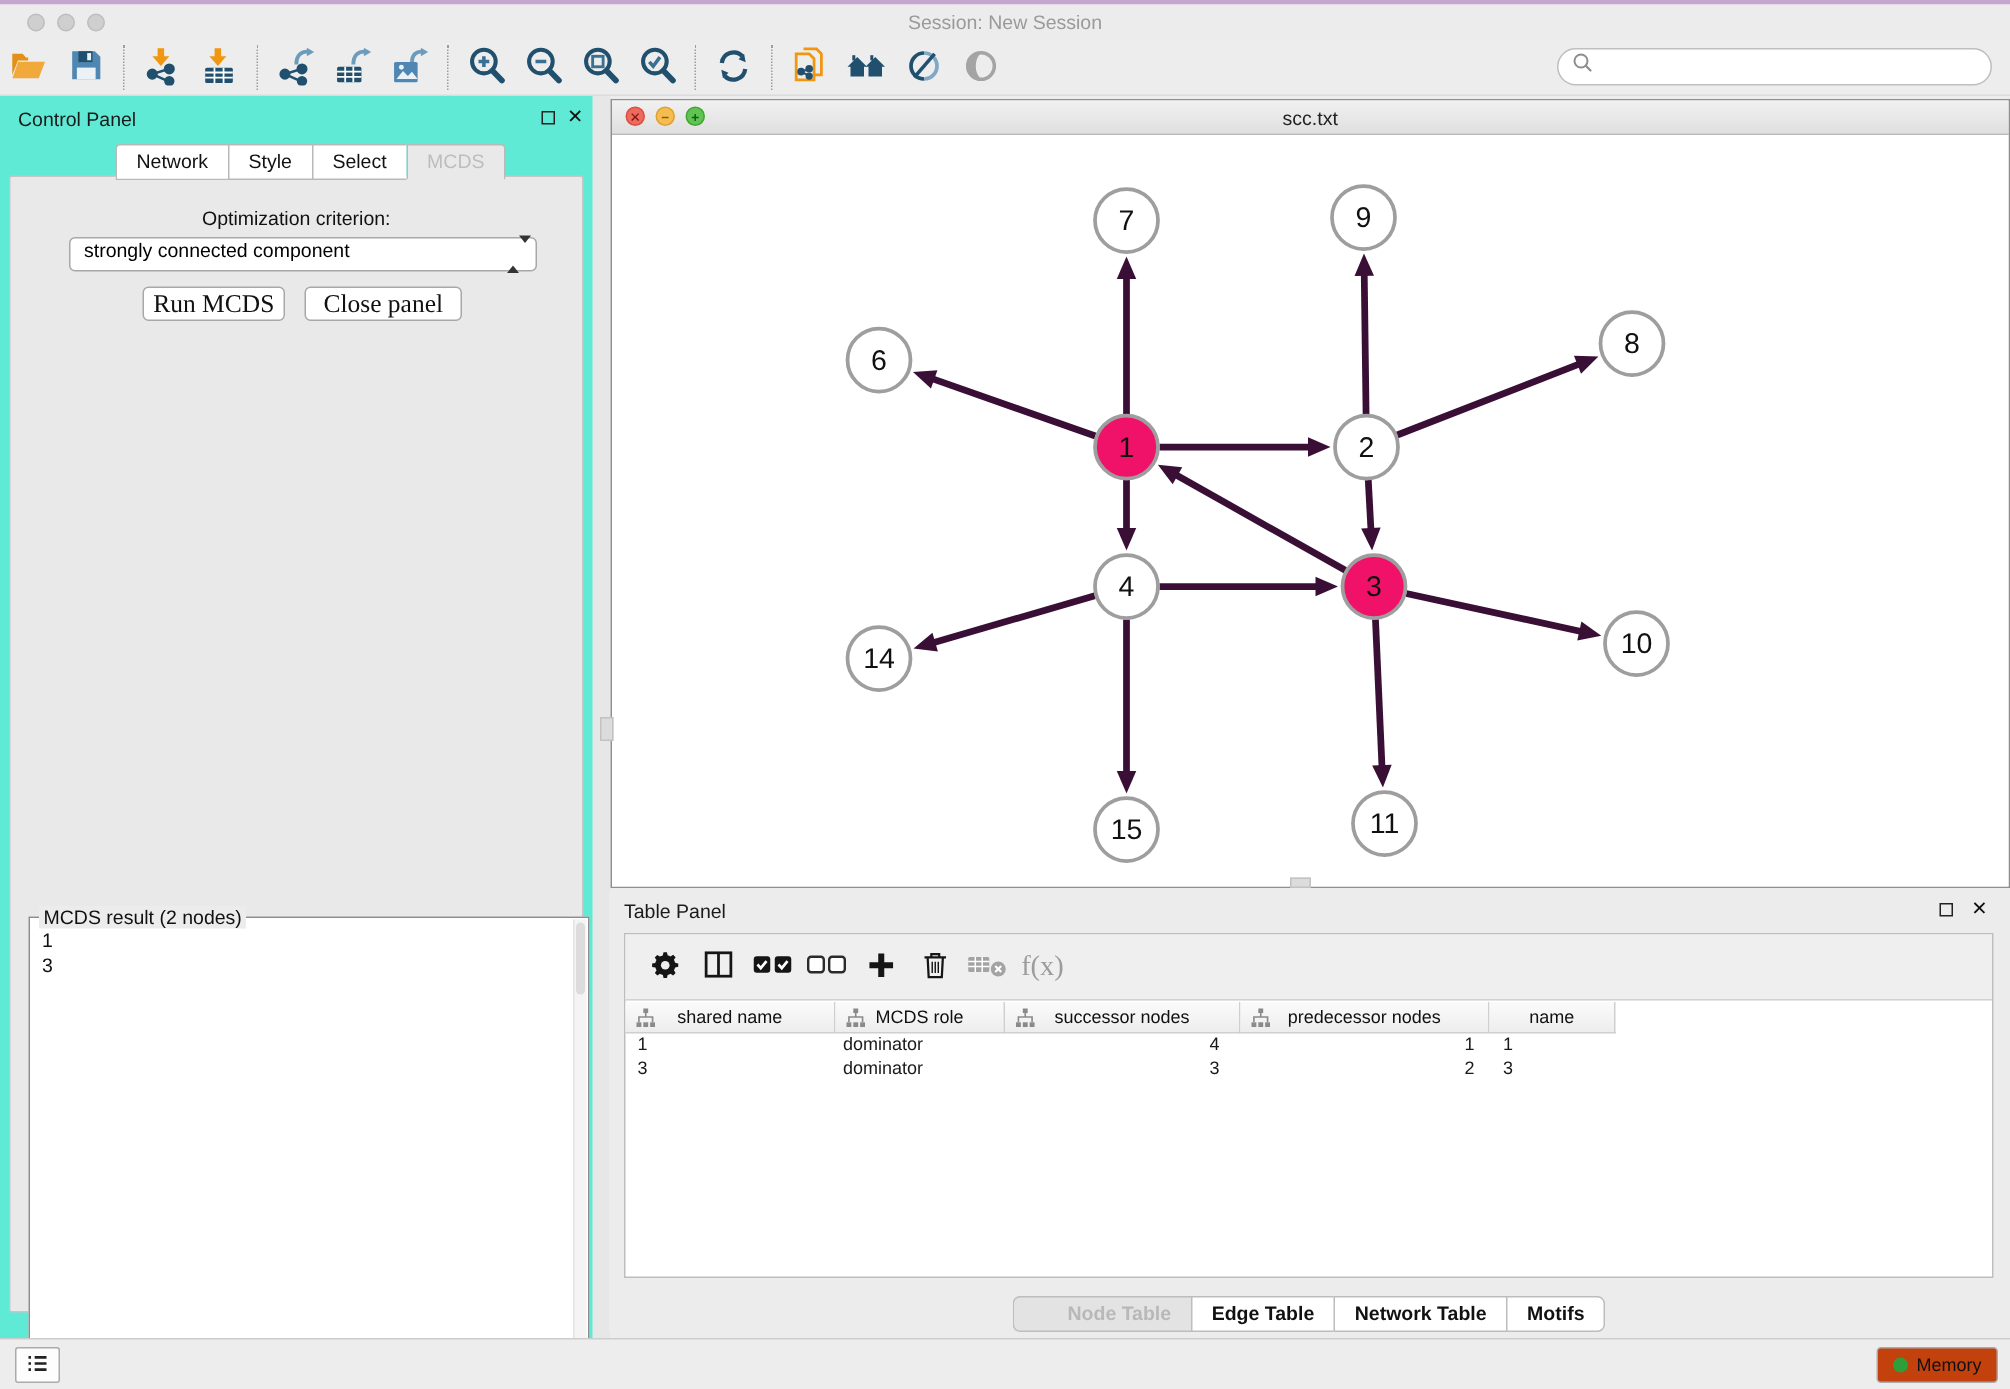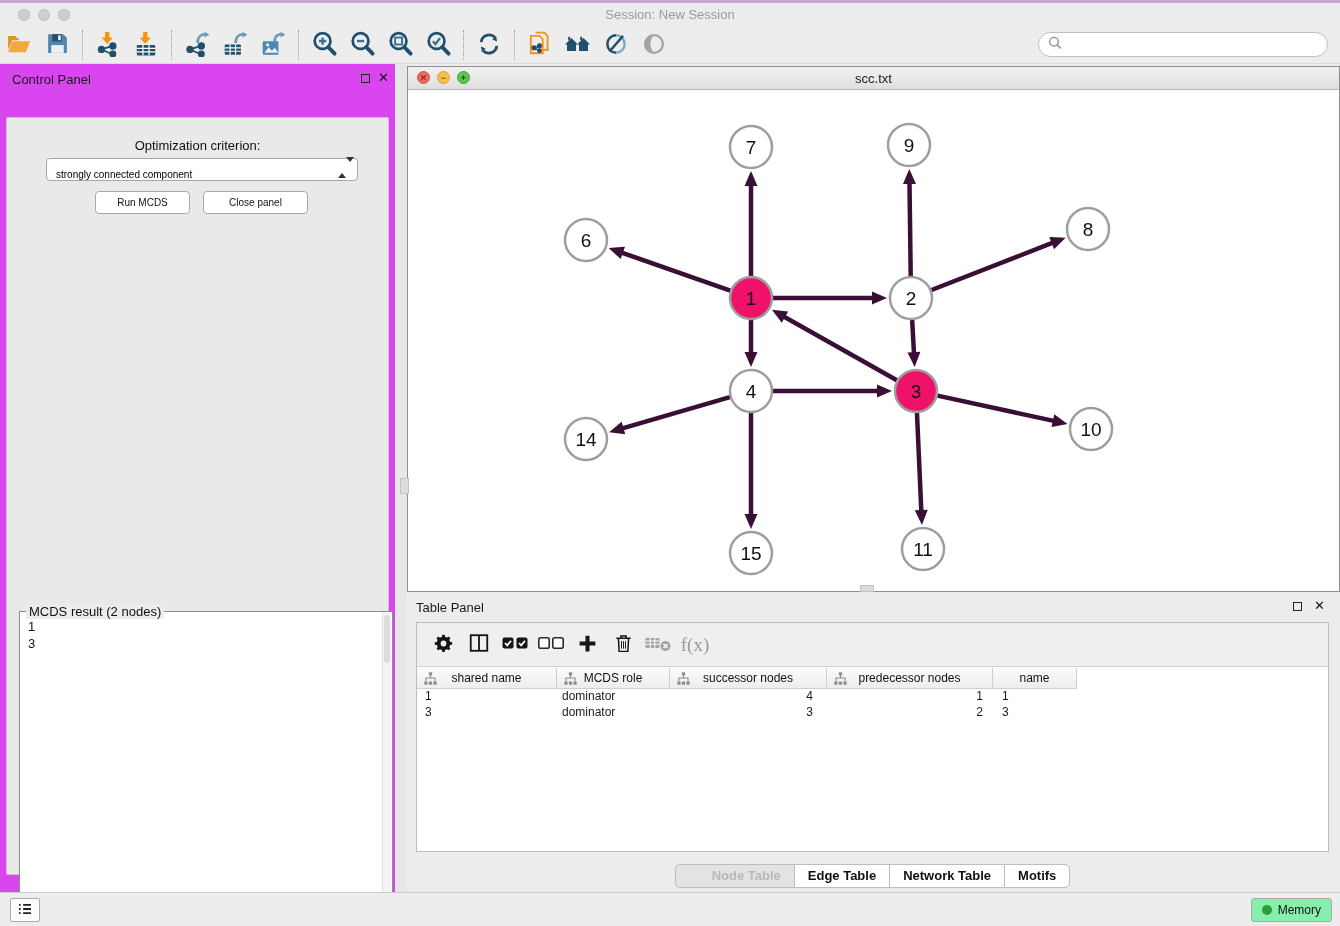--- a/index.html
+++ b/index.html
@@ -16,39 +16,39 @@
   
   #main-toolbar { position:absolute; left:0; top:27px; width:1340px; height:37px; background:#EDEDED;
     display:flex; align-items:center; border-bottom:1px solid #DCDCDC; }
   .tbtn { width:38px; height:32px; display:flex; align-items:center; justify-content:center; background:transparent; border:none; }
   .tsep { width:1px; height:30px; margin:0 6px; border-left:1px dotted #9E9E9E; }
   #search-wrap { position:absolute; right:12px; top:5px; width:290px; height:25px; background:#fff;
     border:1px solid #BFBFBF; border-radius:13px; display:flex; align-items:center; padding-left:8px; }
   #search-wrap input { border:none; outline:none; flex:1; font-size:12px; background:transparent; height:20px; }
 
   
-  #control-panel { position:absolute; left:0; top:64px; width:395px; height:828px; background:#d946ef;padding-left:32px; }
+  #control-panel { position:absolute; left:0; top:64px; width:395px; height:828px; background:#5eead4;padding-left:32px; }
   #cp-header { position:absolute; left:12px; top:8px; font-size:13px; color:#1A1A1A; }
   .panel-float { position:absolute; width:9px; height:9px; border:1.5px solid #222; }
   .panel-close { position:absolute; font-size:13px; font-weight:bold; color:#111; line-height:10px; }
   #cp-tabs { position:absolute; left:77px; top:32px; display:flex; z-index:2; }
   .cp-tab { font-size:13px; padding:3px 13px 4px; background:#fff; border:1px solid #B9B9B9; border-right:none; color:#111; }
   .cp-tab:first-child { border-radius:3px 0 0 0; }
   .cp-tab:last-child { border-right:1px solid #B9B9B9; border-radius:0 3px 0 0; }
   .cp-tab.sel { background:#E9E9E9; color:#BDBDBD; border-bottom:1px solid #E9E9E9; }
   #cp-body { position:absolute; left:6px; top:53px; width:383px; height:758px; background:#E9E9E9;
     border:1px solid #C6C6C6; border-radius:2px; }
   #opt-label { position:absolute; left:0; right:0; top:20px; text-align:center; font-size:13px; color:#111; }
   #criterion-select { position:absolute; left:39px; top:40px; width:312px; height:23px; background:#fff;
-    border:1px solid #A8A8A8; border-radius:4px; font-size:10px; display:flex; align-items:flex-end; padding-left:9px; }
+    border:1px solid #A8A8A8; border-radius:4px; font-size:13px; display:flex; align-items:flex-start; padding-left:9px; }
   #criterion-stepper { position:absolute; right:7px; top:3px; width:12px; height:16px; }
   .tri-up { width:0; height:0; border-left:4px solid transparent; border-right:4px solid transparent; border-bottom:5px solid #333; margin:1px auto 2px; }
   .tri-dn { width:0; height:0; border-left:4px solid transparent; border-right:4px solid transparent; border-top:5px solid #333; margin:0 auto; }
   .cp-btn { position:absolute; top:73px; height:23px; background:#fff; border:1px solid #A8A8A8;
-    border-radius:4px; font-size:10px; color:#111; font-family:Liberation Sans, sans-serif; }
+    border-radius:4px; font-size:17px; color:#111; font-family:Liberation Serif, serif; }
   #run-btn { left:88px; width:95px; }
   #closepanel-btn { left:196px; width:105px; }
   #result-box { position:absolute; left:12px; top:493px; width:374px; height:378px; background:#fff; border:1px solid #8D8D8D; }
   #result-legend { position:absolute; left:6px; top:-8px; background:#ECECEC; padding:0 3px; font-size:13px; color:#111; }
   #result-text { position:absolute; left:8px; top:6px; font-size:13px; color:#111; white-space:pre; line-height:17px; }
   #result-scroll { position:absolute; right:1px; top:1px; width:9px; height:374px; background:#F4F4F4; border-left:1px solid #E2E2E2; }
   #result-thumb { position:absolute; left:1px; top:2px; width:6px; height:48px; background:#DCDCDC; border-radius:3px; }
 
   
   #net-window { position:absolute; left:407px; top:66px; width:933px; height:526px; background:#fff;
@@ -86,21 +86,21 @@
   #tp-tabs { position:absolute; left:0; right:0; top:269px; display:flex; justify-content:center; }
   .tp-tab { font-size:13px; font-weight:bold; padding:3px 13px 4px; background:#fff; border:1px solid #BDBDBD; border-right:none; color:#111; }
   .tp-tab:first-child { border-radius:5px 0 0 5px; }
   .tp-tab:last-child { border-right:1px solid #BDBDBD; border-radius:0 5px 5px 0; }
   .tp-tab.sel { background:#E3E3E3; color:#B8B8B8;padding-left:36px; }
 
   
   #status-bar { position:absolute; left:0; top:892px; width:1340px; height:34px; background:#EDEDED; border-top:1px solid #CDCDCD; }
   #list-btn { position:absolute; left:10px; top:5px; width:30px; height:24px; background:#FDFDFD; border:1px solid #ABABAB; border-radius:2px;
     display:flex; align-items:center; justify-content:center; }
-  #memory-btn { position:absolute; right:8px; top:5px; height:24px; padding:0 10px; background:#86efac; border:1px solid #ABABAB;
+  #memory-btn { position:absolute; right:8px; top:5px; height:24px; padding:0 10px; background:#c2410c; border:1px solid #ABABAB;
     border-radius:3px; display:flex; align-items:center; gap:6px; font-size:12px; color:#111; font-family:inherit; }
   #memory-dot { width:10px; height:10px; border-radius:50%; background:#2D9E3A; }
 
   #splitter-v { position:absolute; left:395px; top:64px; width:12px; height:828px; background:#E7E7E7; }
 </style>
 </head>
 <body>
 
 <div id="purple-strip"></div>
 <div id="titlebar">
@@ -256,20 +256,26 @@
     <input type="text" placeholder="" style="">
   </div>
 </div>
 
 <div id="splitter-v"></div>
 
 <div id="control-panel">
   <div id="cp-header">Control Panel</div>
   <span class="panel-float" style="left:361px; top:10px;"></span>
   <span class="panel-close" style="left:378px; top:9px;">✕</span>
+  <div id="cp-tabs">
+    <span class="cp-tab">Network</span>
+    <span class="cp-tab">Style</span>
+    <span class="cp-tab">Select</span>
+    <span class="cp-tab sel">MCDS</span>
+  </div>
   <div id="cp-body">
     <div id="opt-label">Optimization criterion:</div>
     <div id="criterion-select">
       <span>strongly connected component</span>
       <span id="criterion-stepper"><span class="tri-up"></span><span class="tri-dn"></span></span>
     </div>
     <button class="cp-btn" id="run-btn">Run MCDS</button>
     <button class="cp-btn" id="closepanel-btn">Close panel</button>
     <div id="result-box">
       <span id="result-legend">MCDS result (2 nodes)</span>

